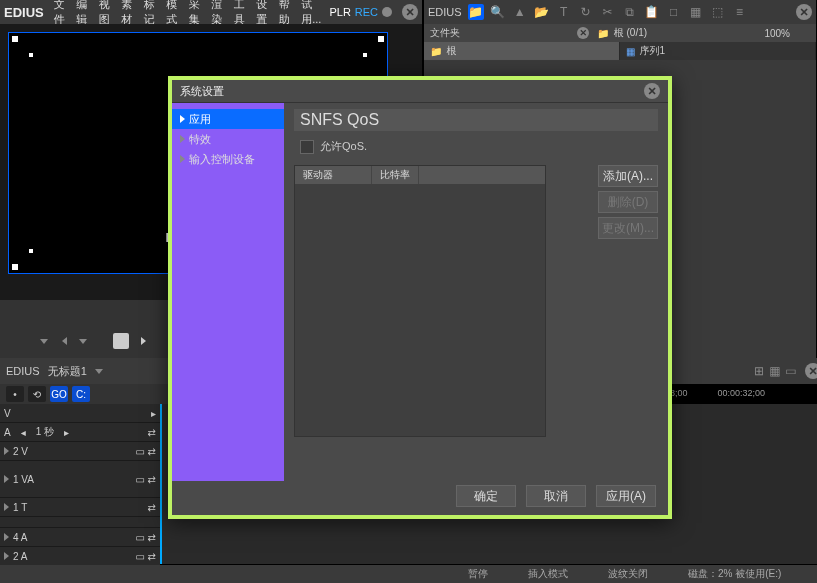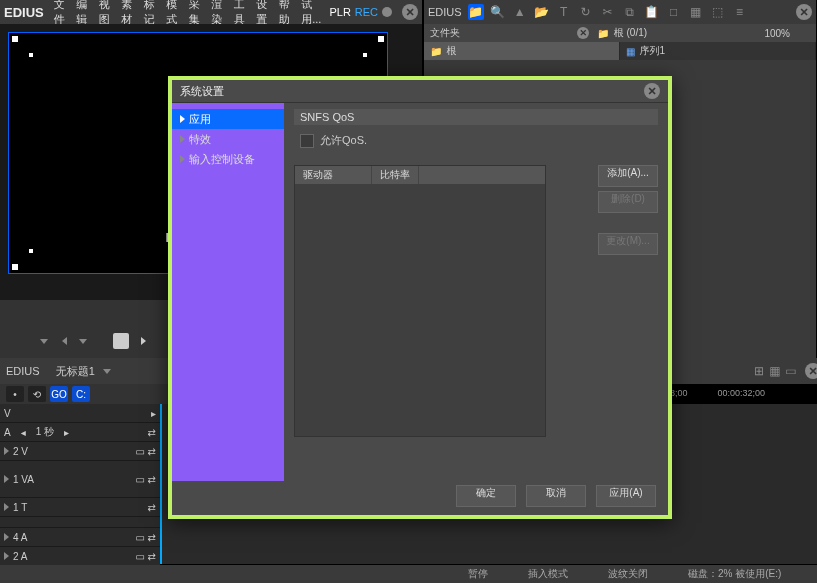--- a/index.html
+++ b/index.html
@@ -37,27 +37,27 @@
 .status-bar{position:absolute;bottom:0;left:0;width:817px;height:18px;background:#3a3a3a;display:flex;align-items:center;font-size:10px;color:#aaa;padding:0 8px}
 .status-seg{margin-left:40px}
 .dialog{position:absolute;top:76px;left:168px;width:496px;height:435px;background:#4a4a4a;border:4px solid #bef264;box-shadow:0 4px 20px rgba(0,0,0,.6)}
 .dlg-title{height:22px;background:#4a4a4a;display:flex;align-items:center;padding:0 8px;color:#eee;font-size:11px;border-bottom:1px solid #333}
 .dlg-close{margin-left:auto;width:16px;height:16px;border-radius:50%;background:#888;display:flex;align-items:center;justify-content:center;color:#333;font-size:11px;font-weight:bold}
 .dlg-body{display:flex;height:378px}
 .dlg-side{width:112px;background:#8b5cf6;padding-top:6px}
 .side-item{height:20px;display:flex;align-items:center;padding:0 8px;color:#ddd;font-size:11px;gap:4px}
 .side-item.sel{background:#0a6cff;color:#fff}
 .dlg-main{flex:1;padding:6px 10px;position:relative}
-.group-label{background:#565656;padding:2px 6px;font-size:11px;color:#ddd}
+.group-label{background:#565656;padding:2px 6px;font-size:16px;color:#ddd}
 .checkbox-row{display:flex;align-items:center;gap:6px;padding:8px 6px;font-size:11px;color:#ccc}
 .fake-cb{width:12px;height:12px;background:#3a3a3a;border:1px solid #666}
 .list-area{position:absolute;top:62px;left:10px;width:250px;height:270px;background:#3f3f3f;border:1px solid #333}
 .list-hdr{display:flex;height:18px;background:#565656;font-size:10px;color:#ddd}
 .list-hdr div{padding:2px 8px;border-right:1px solid #444}
-.dlg-btn{position:absolute;width:58px;height:20px;background:#565656;border:1px solid #666;display:flex;align-items:flex-start;justify-content:center;font-size:10px;color:#ddd}
+.dlg-btn{position:absolute;width:58px;height:20px;background:#565656;border:1px solid #666;display:flex;align-items:center;justify-content:center;font-size:12px;color:#ddd}
 .dlg-btn.disabled{color:#777}
 .dlg-footer{position:absolute;bottom:8px;right:12px;display:flex;gap:10px}
 .dlg-footer .dlg-btn{position:static}
 .tri{display:inline-block;width:0;height:0;border-top:4px solid transparent;border-bottom:4px solid transparent;border-left:5px solid #888}
 .tri-d{border-left:4px solid transparent;border-right:4px solid transparent;border-top:5px solid #888;border-bottom:none}
 </style>
 </head>
 <body>
 
 <div class="panel title-bar" style="top:0;left:0;width:414px">
@@ -144,21 +144,21 @@
       </div>
     <div class="sub-cell" style="background:#333">
         <span style="margin-right:4px;color:#6af">▦</span>
         <span>序列1</span>
       </div>
   </div>
 </div>
 
 <div class="timeline-header">
   <span class="brand">EDIUS</span>
-  <span style="margin-left:16px">无标题1</span>
+  <span style="margin-left:8px">无标题1</span>
   <span class="tri-d" style="margin-left:8px"></span>
   <span style="margin-left:auto"></span>
   <span class="r-icon">⊞</span>
   <span class="r-icon">▦</span>
   <span class="r-icon">▭</span>
   <span class="close-x">✕</span>
 </div>
 
 <div class="timeline-tools">
   <div class="icon-sq">•</div>
@@ -252,21 +252,21 @@
           <div style="width:60px">驱动器</div>
           <div>比特率</div>
         </div>
       </div>
       <div class="dlg-btn" style="top:62px;right:10px">
           <span>添加(A)...</span>
         </div>
       <div class="dlg-btn disabled" style="top:88px;right:10px">
           <span>删除(D)</span>
         </div>
-      <div class="dlg-btn disabled" style="top:130px;right:10px">
+      <div class="dlg-btn disabled" style="top:114px;right:10px">
           <span>更改(M)...</span>
         </div>
     </div>
   </div>
   <div class="dlg-footer">
     <div class="dlg-btn">
         <span>确定</span>
       </div>
     <div class="dlg-btn">
         <span>取消</span>

